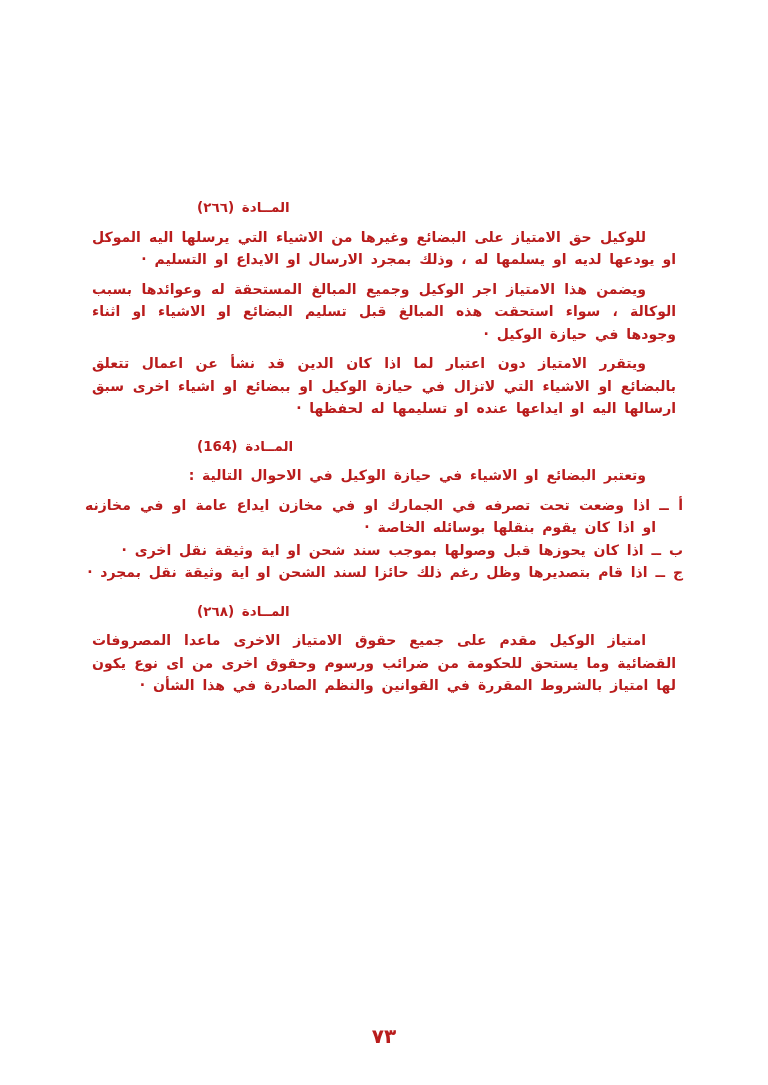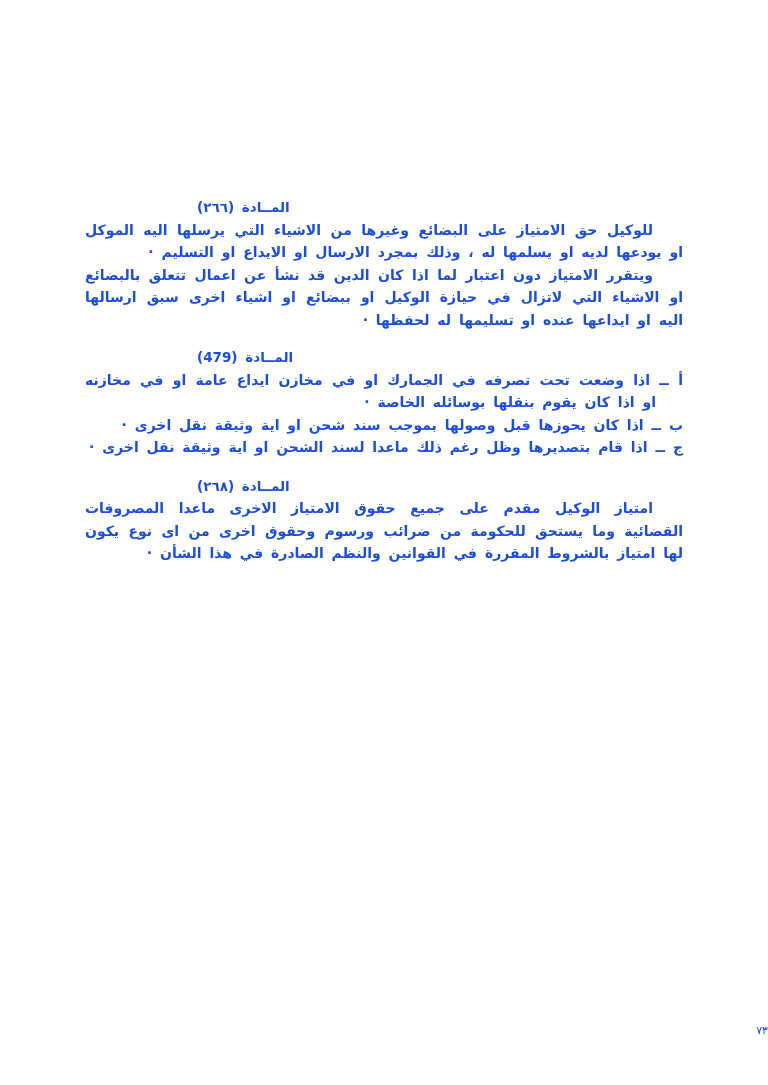--- a/index.html
+++ b/index.html
@@ -8,21 +8,21 @@
     background: #e8e8e8;
   }
   .page {
     position: relative;
     width: 768px;
     height: 1085px;
     margin: 0 auto;
     background: #ffffff;
     overflow: hidden;
     font-family: "DejaVu Sans", sans-serif;
-    color: #1d4ed8;
+    color: #b91c1c;
   }
   .content {
     position: absolute;
     top: 196px;
     left: 85px;
     right: 85px;
     direction: rtl;
     font-size: 14px;
     font-weight: bold;
     line-height: 22.5px;
@@ -36,54 +36,57 @@
     padding-left: 112px;
     white-space: nowrap;
   }
   .content > .article-heading:first-child {
     margin-top: 0;
   }
   .article-heading.extra-gap {
     margin-top: 16px;
   }
   .para {
-    margin: 0;
+    margin: 7px;
     text-align: justify;
     text-indent: 30px;
   }
   .list-item {
     margin: 0;
     text-align: justify;
     padding-right: 27px;
     text-indent: -27px;
   }
   .page-number {
     position: absolute;
     top: 1024px;
     left: 0;
     right: 0;
-    font-size: 11px;
-    font-weight: normal;
+    text-align: center;
+    font-size: 20px;
+    font-weight: bold;
     direction: rtl;
   }
 </style>
 </head>
 <body>
 
 <div class="page">
   <div class="content">
 
     <h3 class="article-heading">المــادة (٢٦٦)</h3>
     <p class="para">للوكيل حق الامتياز على البضائع وغيرها من الاشياء التي يرسلها اليه الموكل او يودعها لديه او يسلمها له ، وذلك بمجرد الارسال او الايداع او التسليم ·</p>
+    <p class="para">ويضمن هذا الامتياز اجر الوكيل وجميع المبالغ المستحقة له وعوائدها بسبب الوكالة ، سواء استحقت هذه المبالغ قبل تسليم البضائع او الاشياء او اثناء وجودها في حيازة الوكيل ·</p>
     <p class="para">ويتقرر الامتياز دون اعتبار لما اذا كان الدين قد نشأ عن اعمال تتعلق بالبضائع او الاشياء التي لاتزال في حيازة الوكيل او ببضائع او اشياء اخرى سبق ارسالها اليه او ايداعها عنده او تسليمها له لحفظها ·</p>
 
-    <h3 class="article-heading">المــادة (479)</h3>
+    <h3 class="article-heading">المــادة (164)</h3>
+    <p class="para">وتعتبر البضائع او الاشياء في حيازة الوكيل في الاحوال التالية :</p>
     <p class="list-item">أ ــ اذا وضعت تحت تصرفه في الجمارك او في مخازن ايداع عامة او في مخازنه او اذا كان يقوم بنقلها بوسائله الخاصة ·</p>
     <p class="list-item">ب ــ اذا كان يحوزها قبل وصولها بموجب سند شحن او اية وثيقة نقل اخرى ·</p>
-    <p class="list-item">ج ــ اذا قام بتصديرها وظل رغم ذلك ماعدا لسند الشحن او اية وثيقة نقل اخرى ·</p>
+    <p class="list-item">ج ــ اذا قام بتصديرها وظل رغم ذلك حائزا لسند الشحن او اية وثيقة نقل بمجرد ·</p>
 
     <h3 class="article-heading extra-gap">المــادة (٢٦٨)</h3>
     <p class="para">امتياز الوكيل مقدم على جميع حقوق الامتياز الاخرى ماعدا المصروفات القضائية وما يستحق للحكومة من ضرائب ورسوم وحقوق اخرى من اى نوع يكون لها امتياز بالشروط المقررة في القوانين والنظم الصادرة في هذا الشأن ·</p>
 
   </div>
 
   <div class="page-number">٧٣</div>
 </div>
 
 </body></html>

